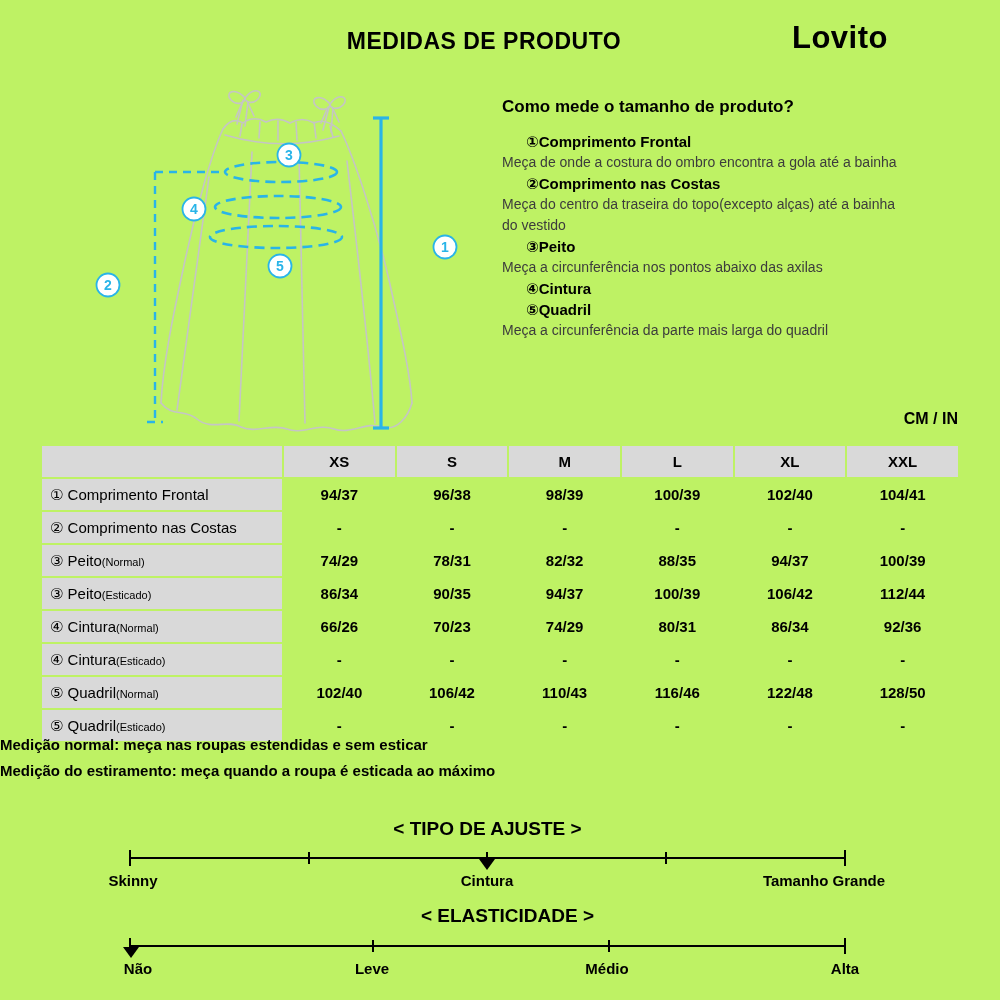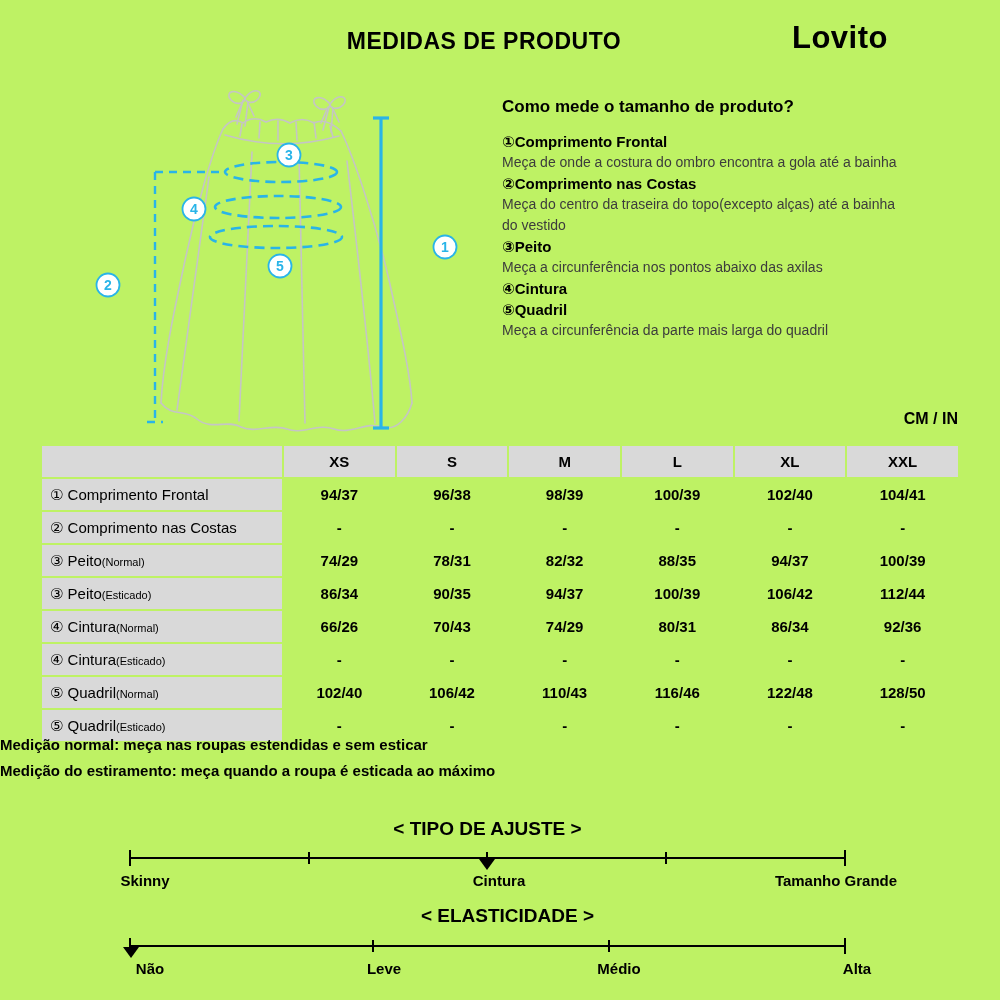--- a/index.html
+++ b/index.html
@@ -5,21 +5,21 @@
   html,body { margin:0; padding:0; background:#fff; }
   #page { position:relative; width:1000px; height:1000px; background:#bef264;
           font-family:"Liberation Sans","DejaVu Sans",sans-serif; color:#000; overflow:hidden; }
   .abs { position:absolute; }
 
   #title { top:28px; left:0; width:968px; text-align:center; font-size:23px; font-weight:bold; letter-spacing:.5px; }
   #brand { top:20px; left:792px; font-size:31px; font-weight:bold; letter-spacing:.5px; }
 
   #guide { top:97px; left:502px; width:400px; }
   .guide-heading { font-size:17px; font-weight:bold; margin:0 0 14px 0; }
-  .guide-label { font-size:15px; font-weight:bold; line-height:21px; }
+  .guide-label { font-size:15px; font-weight:bold; line-height:21px;margin-left:24px; }
   .guide-desc  { font-size:14px; color:#3c3c3c; line-height:21px; }
 
   #unit { top:410px; left:0; width:958px; text-align:right; font-size:16px; font-weight:bold; }
 
   #size-table { position:absolute; left:40px; top:444px; width:920px;
                 border-collapse:separate; border-spacing:2px; table-layout:fixed; }
   #size-table th { background:#d9d9d9; font-weight:bold; font-size:15px; height:29px; text-align:center; }
   #size-table td { height:29px; font-size:15px; }
   #size-table td.lbl { background:#d9d9d9; font-weight:normal; text-align:left; padding-left:8px; white-space:nowrap; }
   #size-table td.val { text-align:center; font-weight:bold; }
@@ -28,21 +28,21 @@
   .note-bold { left:0; width:972px; font-size:15px; font-weight:bold; }
   #note3 { left:0; width:972px; text-align:center; font-size:13.5px; }
 
   .scale-title { left:0; width:975px; text-align:center; font-size:19px; font-weight:bold; }
   .scale-line { position:absolute; left:130px; width:715px; height:2px; background:#000; }
   .tick { position:absolute; width:2px; background:#000; transform:translateX(-50%); }
   .tick.mid { height:12px; }
   .tick.end { height:16px; }
   .marker { position:absolute; width:0; height:0; border-left:8px solid transparent;
             border-right:8px solid transparent; border-top:11px solid #000; transform:translateX(-50%); }
-  .scale-label { position:absolute; transform:translateX(-50%); font-size:15px; font-weight:bold; white-space:nowrap;margin-left:12px; }
+  .scale-label { position:absolute; transform:translateX(-50%); font-size:15px; font-weight:bold; white-space:nowrap; }
 </style>
 </head>
 <body>
 
 <div id="page">
 
   <div id="title" class="abs">MEDIDAS DE PRODUTO</div>
   <div id="brand" class="abs">Lovito</div>
 
   <svg class="abs" style="left:46px; top:72px;" width="434" height="372" viewBox="0 0 434 372">
@@ -184,21 +184,21 @@
       <td class="val">86/34</td>
       <td class="val">90/35</td>
       <td class="val">94/37</td>
       <td class="val">100/39</td>
       <td class="val">106/42</td>
       <td class="val">112/44</td>
     </tr>
     <tr>
       <td class="lbl"><span>④ Cintura</span><span class="sub">(Normal)</span></td>
       <td class="val">66/26</td>
-      <td class="val">70/43</td>
+      <td class="val">70/23</td>
       <td class="val">74/29</td>
       <td class="val">80/31</td>
       <td class="val">86/34</td>
       <td class="val">92/36</td>
     </tr>
     <tr>
       <td class="lbl"><span>④ Cintura</span><span class="sub">(Esticado)</span></td>
       <td class="val">-</td>
       <td class="val">-</td>
       <td class="val">-</td>

